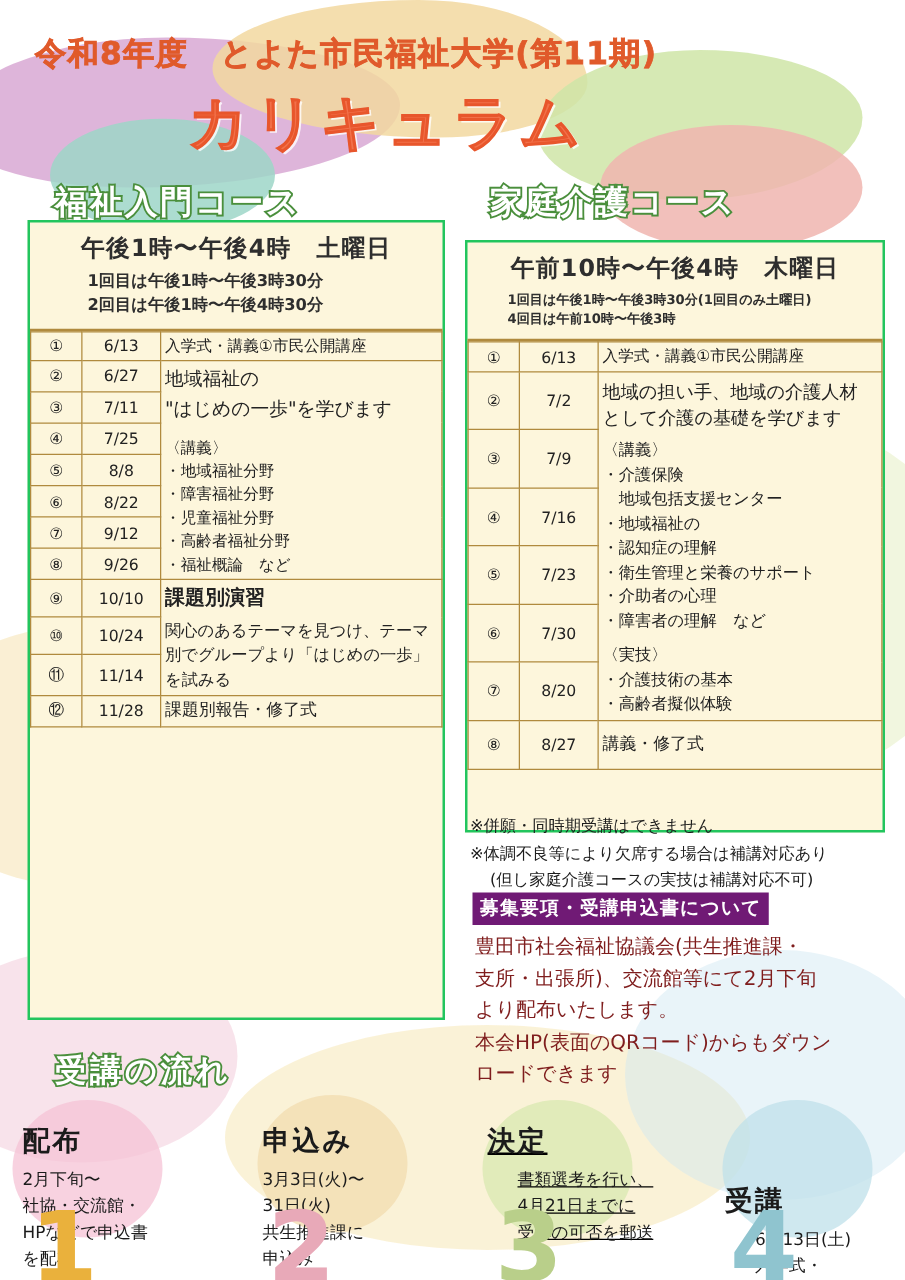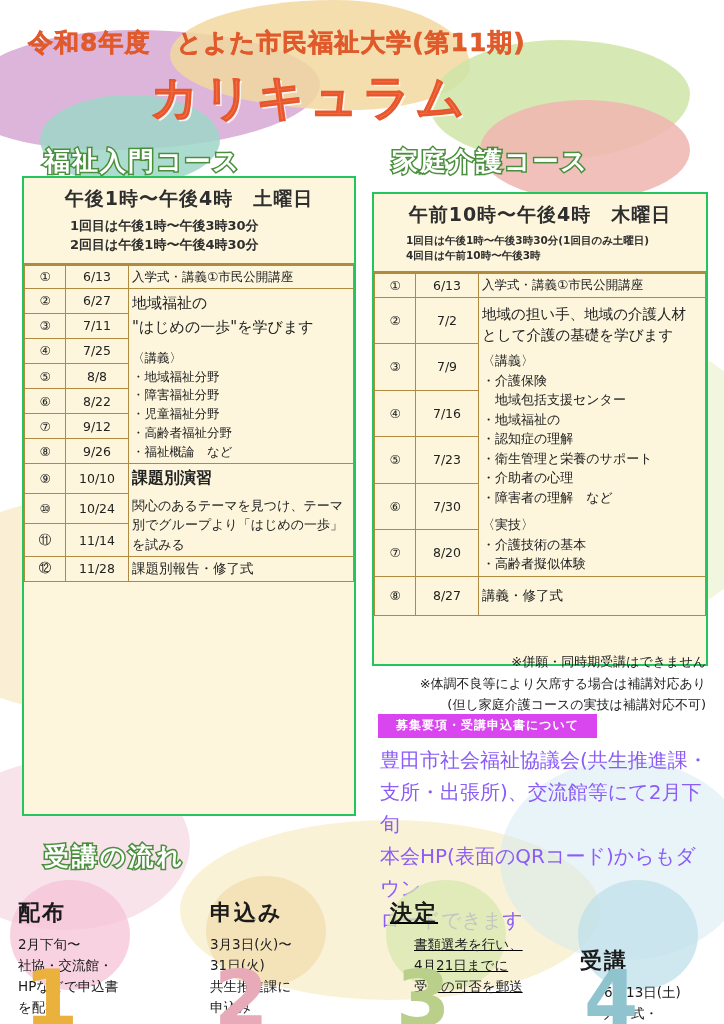--- a/index.html
+++ b/index.html
@@ -79,31 +79,31 @@
 
   .desc-big{font-size:15px;line-height:1.6;}
   .desc-title{font-size:16px;font-weight:bold;}
   .desc-small{font-size:12.5px;line-height:1.5;}
 
   
   .notes{
     position:absolute;left:376px;top:652px;width:330px;
     font-size:13px;color:#1c1c1c;line-height:1.5;
   }
-  .notes div{margin-bottom:2px;text-align:right;}
+  .notes div{margin-bottom:2px;}
   .notes .indent{padding-left:16px;}
 
   .apply-head{
     position:absolute;left:378px;top:714px;
-    background:#d946ef;color:#fff;font-weight:bold;font-size:12px;
-    padding:3px 18px 4px;letter-spacing:1px;
+    background:#701a75;color:#fff;font-weight:bold;font-size:15px;
+    padding:3px 6px 4px;letter-spacing:1px;
   }
   .apply-body{
     position:absolute;left:380px;top:744px;width:330px;
-    font-size:20px;line-height:1.6;color:#8b5cf6;
+    font-size:16px;line-height:1.6;color:#7f1d1d;
   }
 
   
   .flow-title{
     position:absolute;left:44px;top:840px;font-size:25px;font-weight:bold;
     color:#ffffff;-webkit-text-stroke:3px #4a8f3c;letter-spacing:3px;
   }
   .flow-title-fill{
     position:absolute;left:44px;top:840px;font-size:25px;font-weight:bold;
     color:#ffffff;letter-spacing:3px;z-index:3;
@@ -305,20 +305,21 @@
   <div class="notes">
     <div>※併願・同時期受講はできません</div>
     <div>※体調不良等により欠席する場合は補講対応あり</div>
     <div class="indent">(但し家庭介護コースの実技は補講対応不可)</div>
   </div>
 
   <div class="apply-head">募集要項・受講申込書について</div>
   <div class="apply-body">
     <div>豊田市社会福祉協議会(共生推進課・</div>
     <div>支所・出張所)、交流館等にて2月下旬</div>
+    <div>より配布いたします。</div>
     <div>本会HP(表面のQRコード)からもダウン</div>
     <div>ロードできます</div>
   </div>
 
   <div class="flow-title">受講の流れ</div>
   <div class="flow-title-fill">受講の流れ</div>
 
   <div class="circle-dec cd1"></div>
   <div class="circle-dec cd2"></div>
   <div class="circle-dec cd3"></div>

